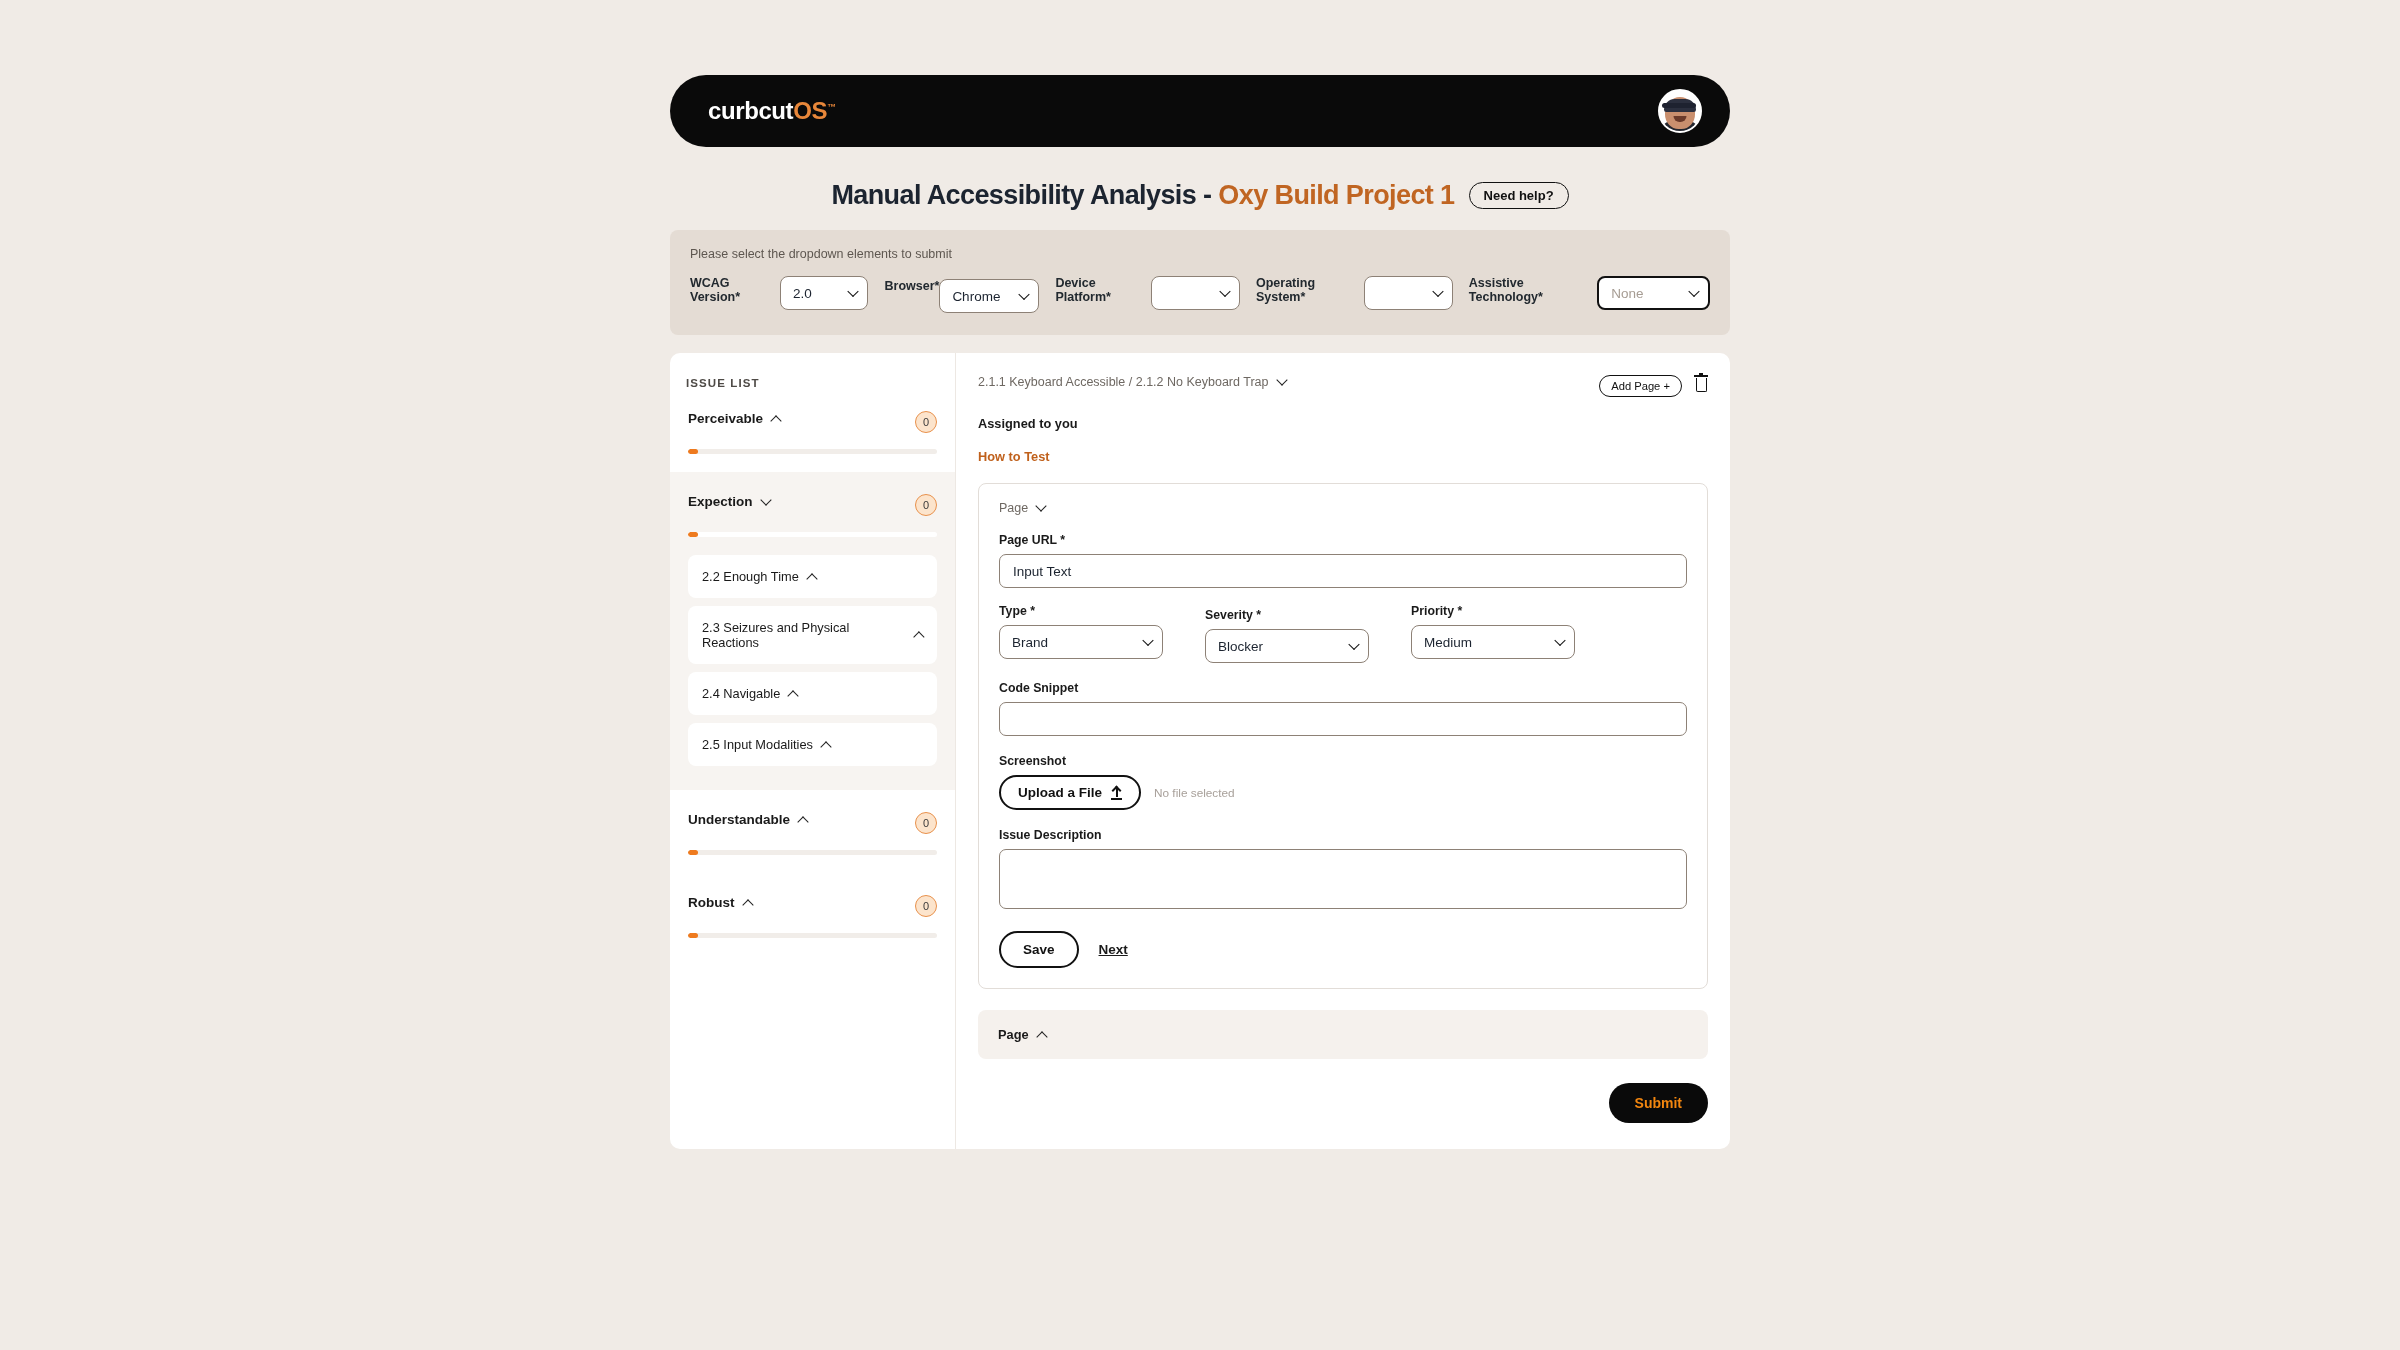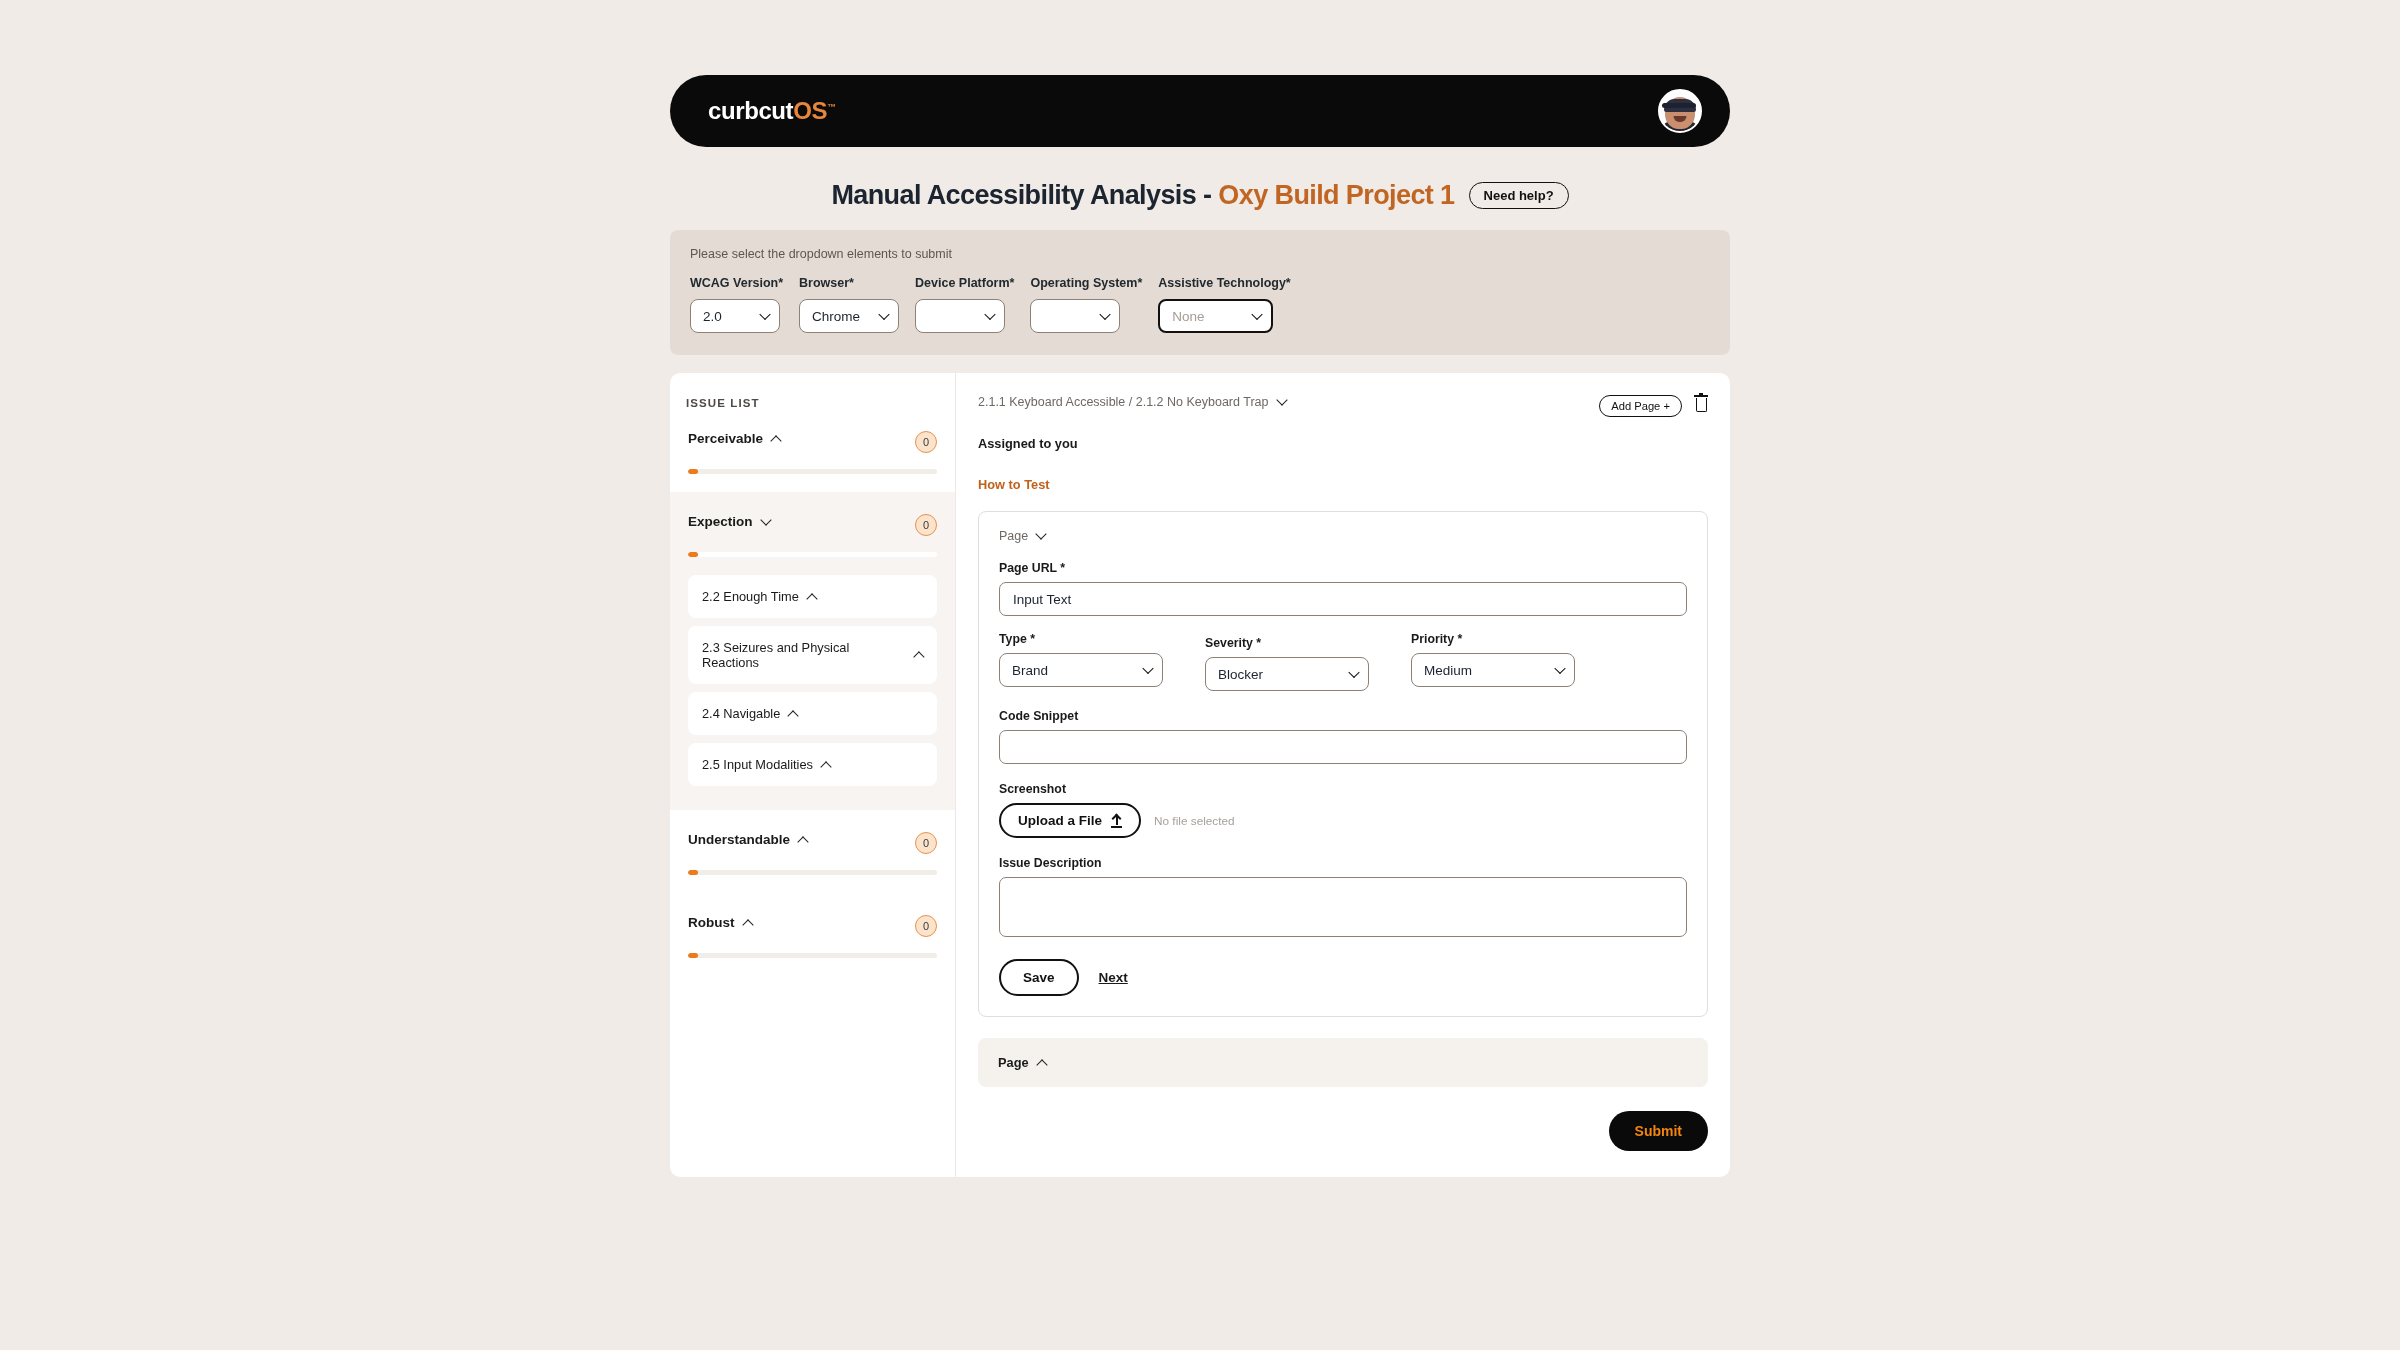--- a/index.html
+++ b/index.html
@@ -58,21 +58,21 @@
     font-family: inherit; cursor: pointer; line-height: 1;
   }
 
   
   .filter-bar {
     margin-top: 19px; background: #E4DCD4; border-radius: 8px;
     padding: 17px 20px 22px 20px;
   }
   .filter-hint { font-size: 12.5px; color: #5E5750; margin-bottom: 15px; }
   .filters { display: flex; gap: 16px; align-items: flex-end; }
-  .filter-group { display: flex; flex-direction: column; }
+  .filter-group { display: flex; flex-direction: row; }
   .filter-label { font-size: 12.5px; font-weight: bold; color: #22292F; margin-bottom: 9px; }
   .select {
     position: relative; background: #fff; border: 1.4px solid #8D8176;
     border-radius: 8px; height: 34px; display: flex; align-items: center;
     padding: 0 30px 0 12px; font-size: 13.5px; color: #1C2430; cursor: pointer;
   }
   .select.focused { border: 2.2px solid #111; }
   .select .ph { color: #A69C93; }
   .chev {
     position: absolute; right: 10px; top: 50%; width: 8px; height: 8px;
@@ -132,21 +132,21 @@
   .add-page {
     border: 1.3px solid #111; background: transparent; border-radius: 14px;
     padding: 4px 11px; font-size: 11.2px; color: #111; font-family: inherit; cursor: pointer;
   }
   .trash { width: 14px; height: 17px; position: relative; cursor: pointer; }
   .trash .lid { position: absolute; top: 0; left: 0; width: 14px; height: 2px; background: #111; }
   .trash .hdl { position: absolute; top: -2px; left: 5px; width: 4px; height: 2px; background: #111; }
   .trash .can { position: absolute; top: 3px; left: 1.5px; width: 11px; height: 14px; border: 1.5px solid #111; border-top: none; border-radius: 0 0 2px 2px; }
 
   .assigned { font-size: 12.8px; font-weight: bold; color: #1A1A1A; margin-top: 19px; }
-  .how-to-test { font-size: 12.8px; font-weight: bold; color: #C0611C; margin-top: 26px; cursor: pointer; }
+  .how-to-test { font-size: 12.8px; font-weight: bold; color: #C0611C; margin-top: 18px; cursor: pointer; }
 
   .form-card {
     margin-top: 19px; border: 1px solid #E2DDD8; border-radius: 8px;
     padding: 17px 20px 20px 20px;
   }
   .page-toggle { display: flex; align-items: center; gap: 9px; font-size: 12.5px; color: #6E6862; cursor: pointer; }
   .fld-label { font-size: 12.3px; font-weight: bold; color: #1A1A1A; margin: 18px 0 7px 0; }
   .txt-input {
     width: 100%; height: 34px; border: 1.5px solid #8D8176; border-radius: 7px;
     padding: 0 13px; font-size: 13.5px; font-family: inherit; color: #1C2430; background: #fff;

